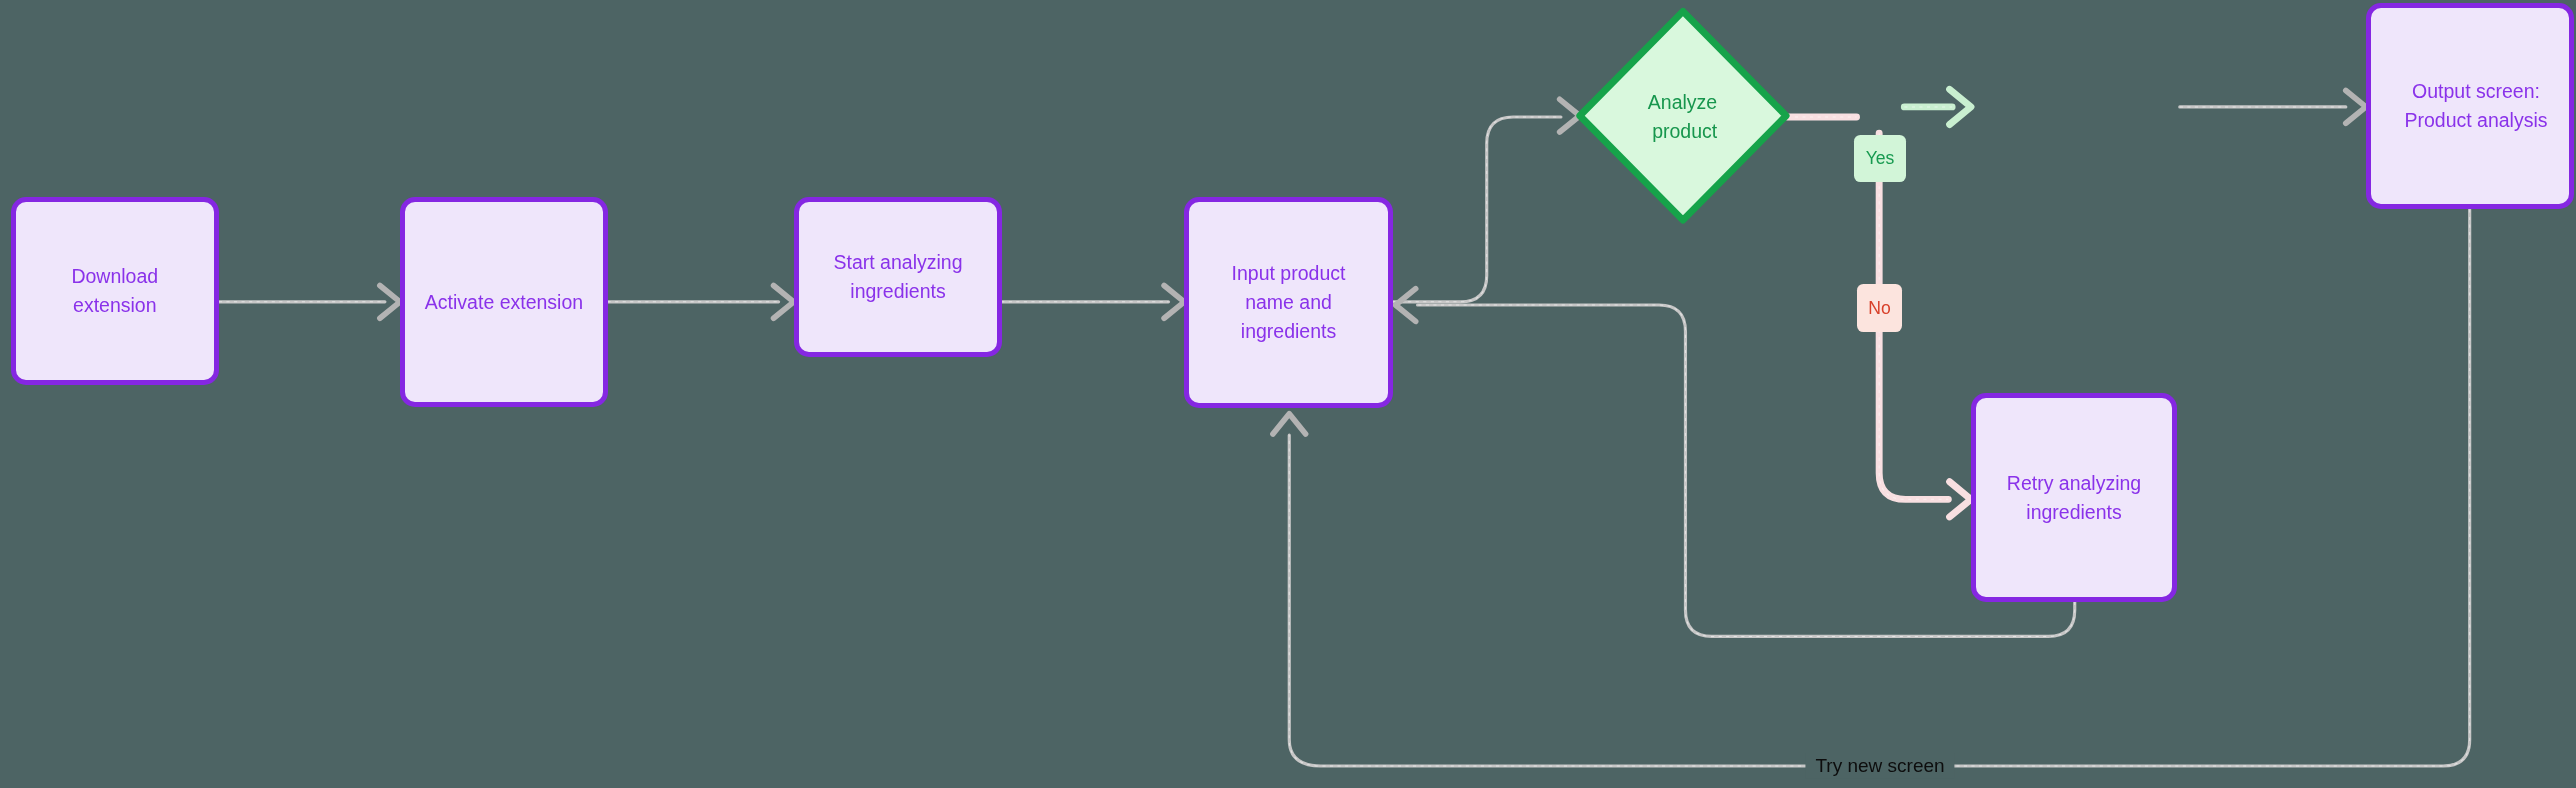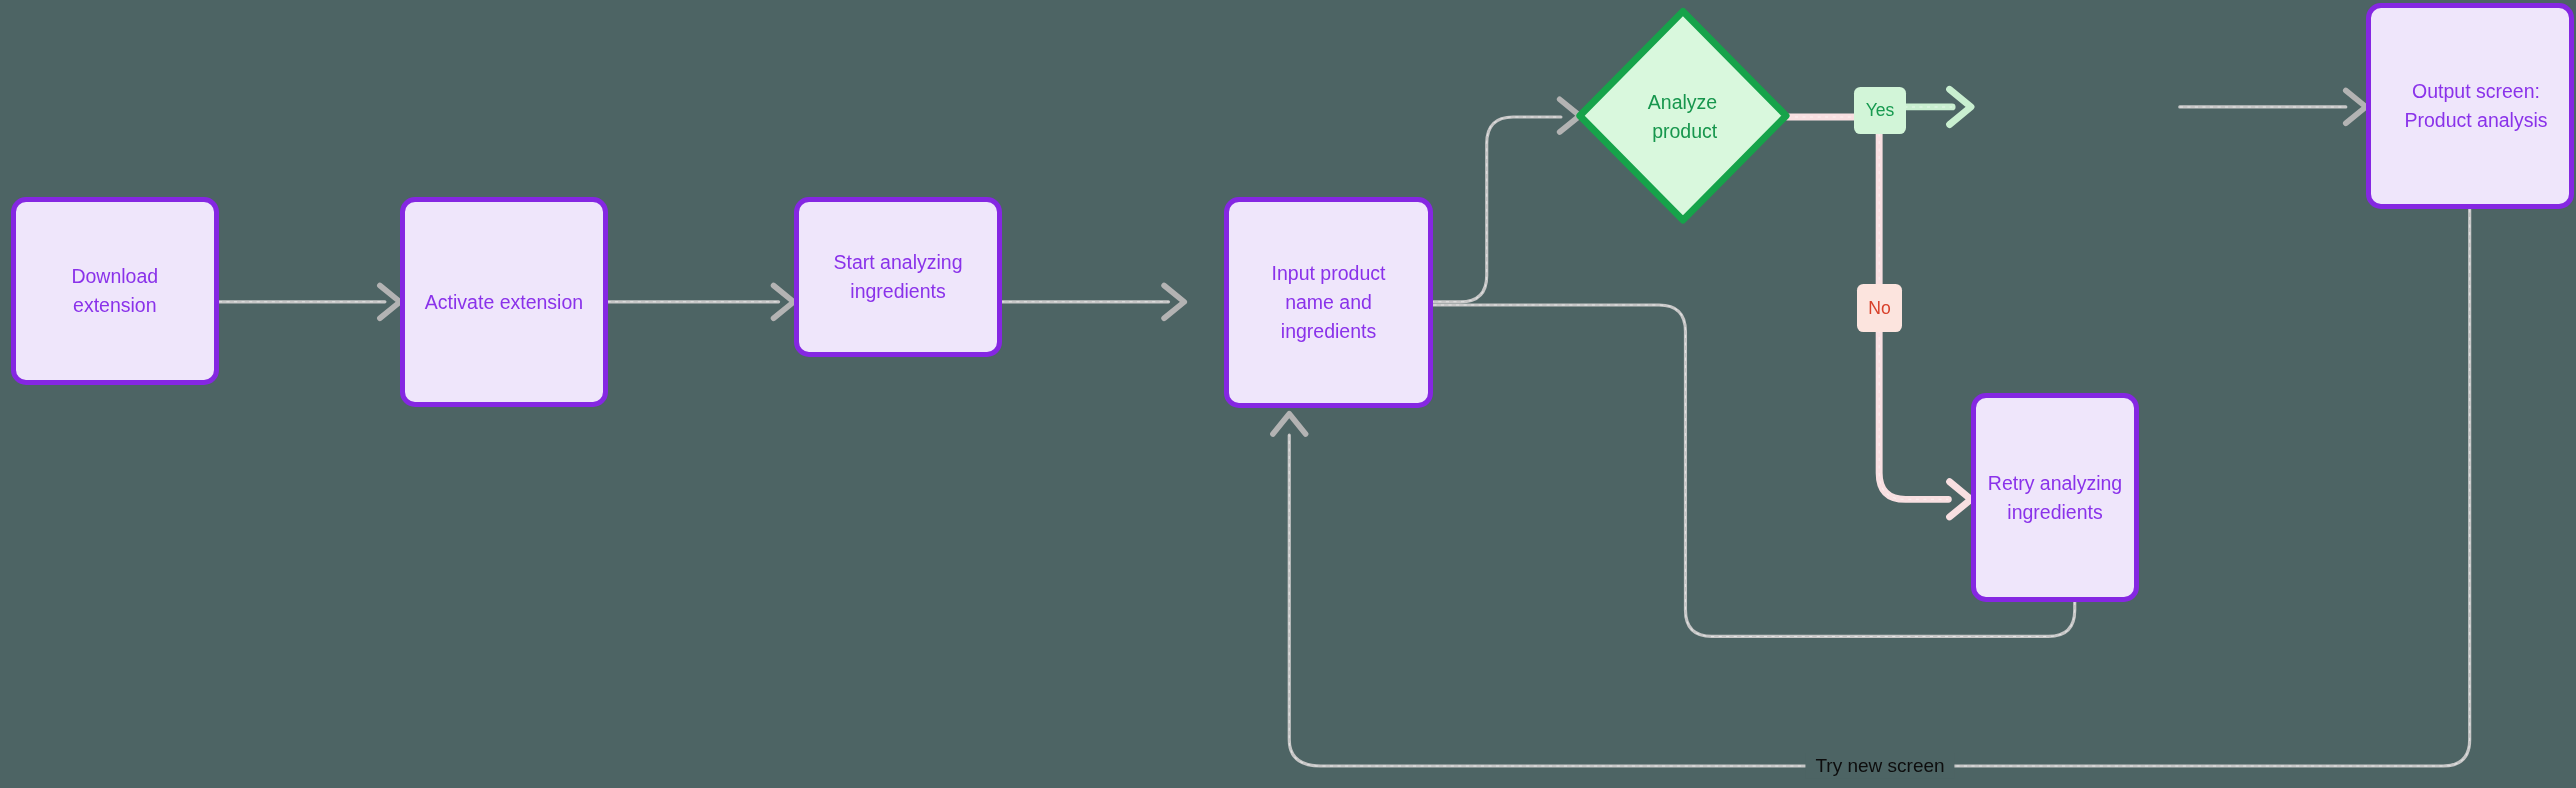--- a/index.html
+++ b/index.html
@@ -96,21 +96,21 @@
     white-space:pre-line;
   }
   .chip{
     position:absolute;
     display:flex;
     align-items:center;
     justify-content:center;
     border-radius:6.3px;
     font-size:17.6px;
   }
-  .chip-yes{background:var(--yes-bg);color:var(--yes-text);}
+  .chip-yes{background:var(--yes-bg);color:var(--yes-text);margin-top:48px;}
   .chip-no{background:var(--no-bg);color:var(--no-text);}
   .edge-text{
     position:absolute;
     transform:translate(-50%,-50%);
     background:var(--bg);
     color:var(--label-text);
     font-size:19px;
     padding:1.3px 10px;
     white-space:nowrap;
   }
@@ -171,36 +171,36 @@
 
   <div class="node" style="left:400px;top:197px;width:208px;height:210px;">
     <span class="node-label">Activate extension</span>
   </div>
 
   <div class="node" style="left:794px;top:197px;width:208px;height:160px;">
     <span class="node-label">Start analyzing
 ingredients</span>
   </div>
 
-  <div class="node" style="left:1184px;top:197px;width:209px;height:211px;margin-left:40px;">
+  <div class="node" style="left:1184px;top:197px;width:209px;height:211px;">
     <span class="node-label">Input product
 name and
 ingredients</span>
   </div>
 
   <div class="decision-label" style="left:1607px;top:63px;width:151px;height:107px;">Analyze
 product</div>
 
 
   <div class="node" style="left:2366px;top:3.1px;width:208px;height:206px;padding-left:12px;">
     <span class="node-label">Output screen:
 Product analysis</span>
   </div>
 
-  <div class="node" style="left:1971px;top:393px;width:168px;height:209px;">
+  <div class="node" style="left:1971px;top:393px;width:206px;height:209px;">
     <span class="node-label">Retry analyzing
 ingredients</span>
   </div>
 
   <div class="chip chip-yes" style="left:1854px;top:87px;width:52px;height:47px;">Yes</div>
   <div class="chip chip-no" style="left:1857px;top:284px;width:45px;height:48px;">No</div>
 
   <div class="edge-text" style="left:1880px;top:766px;">Try new screen</div>
 
 </div>

